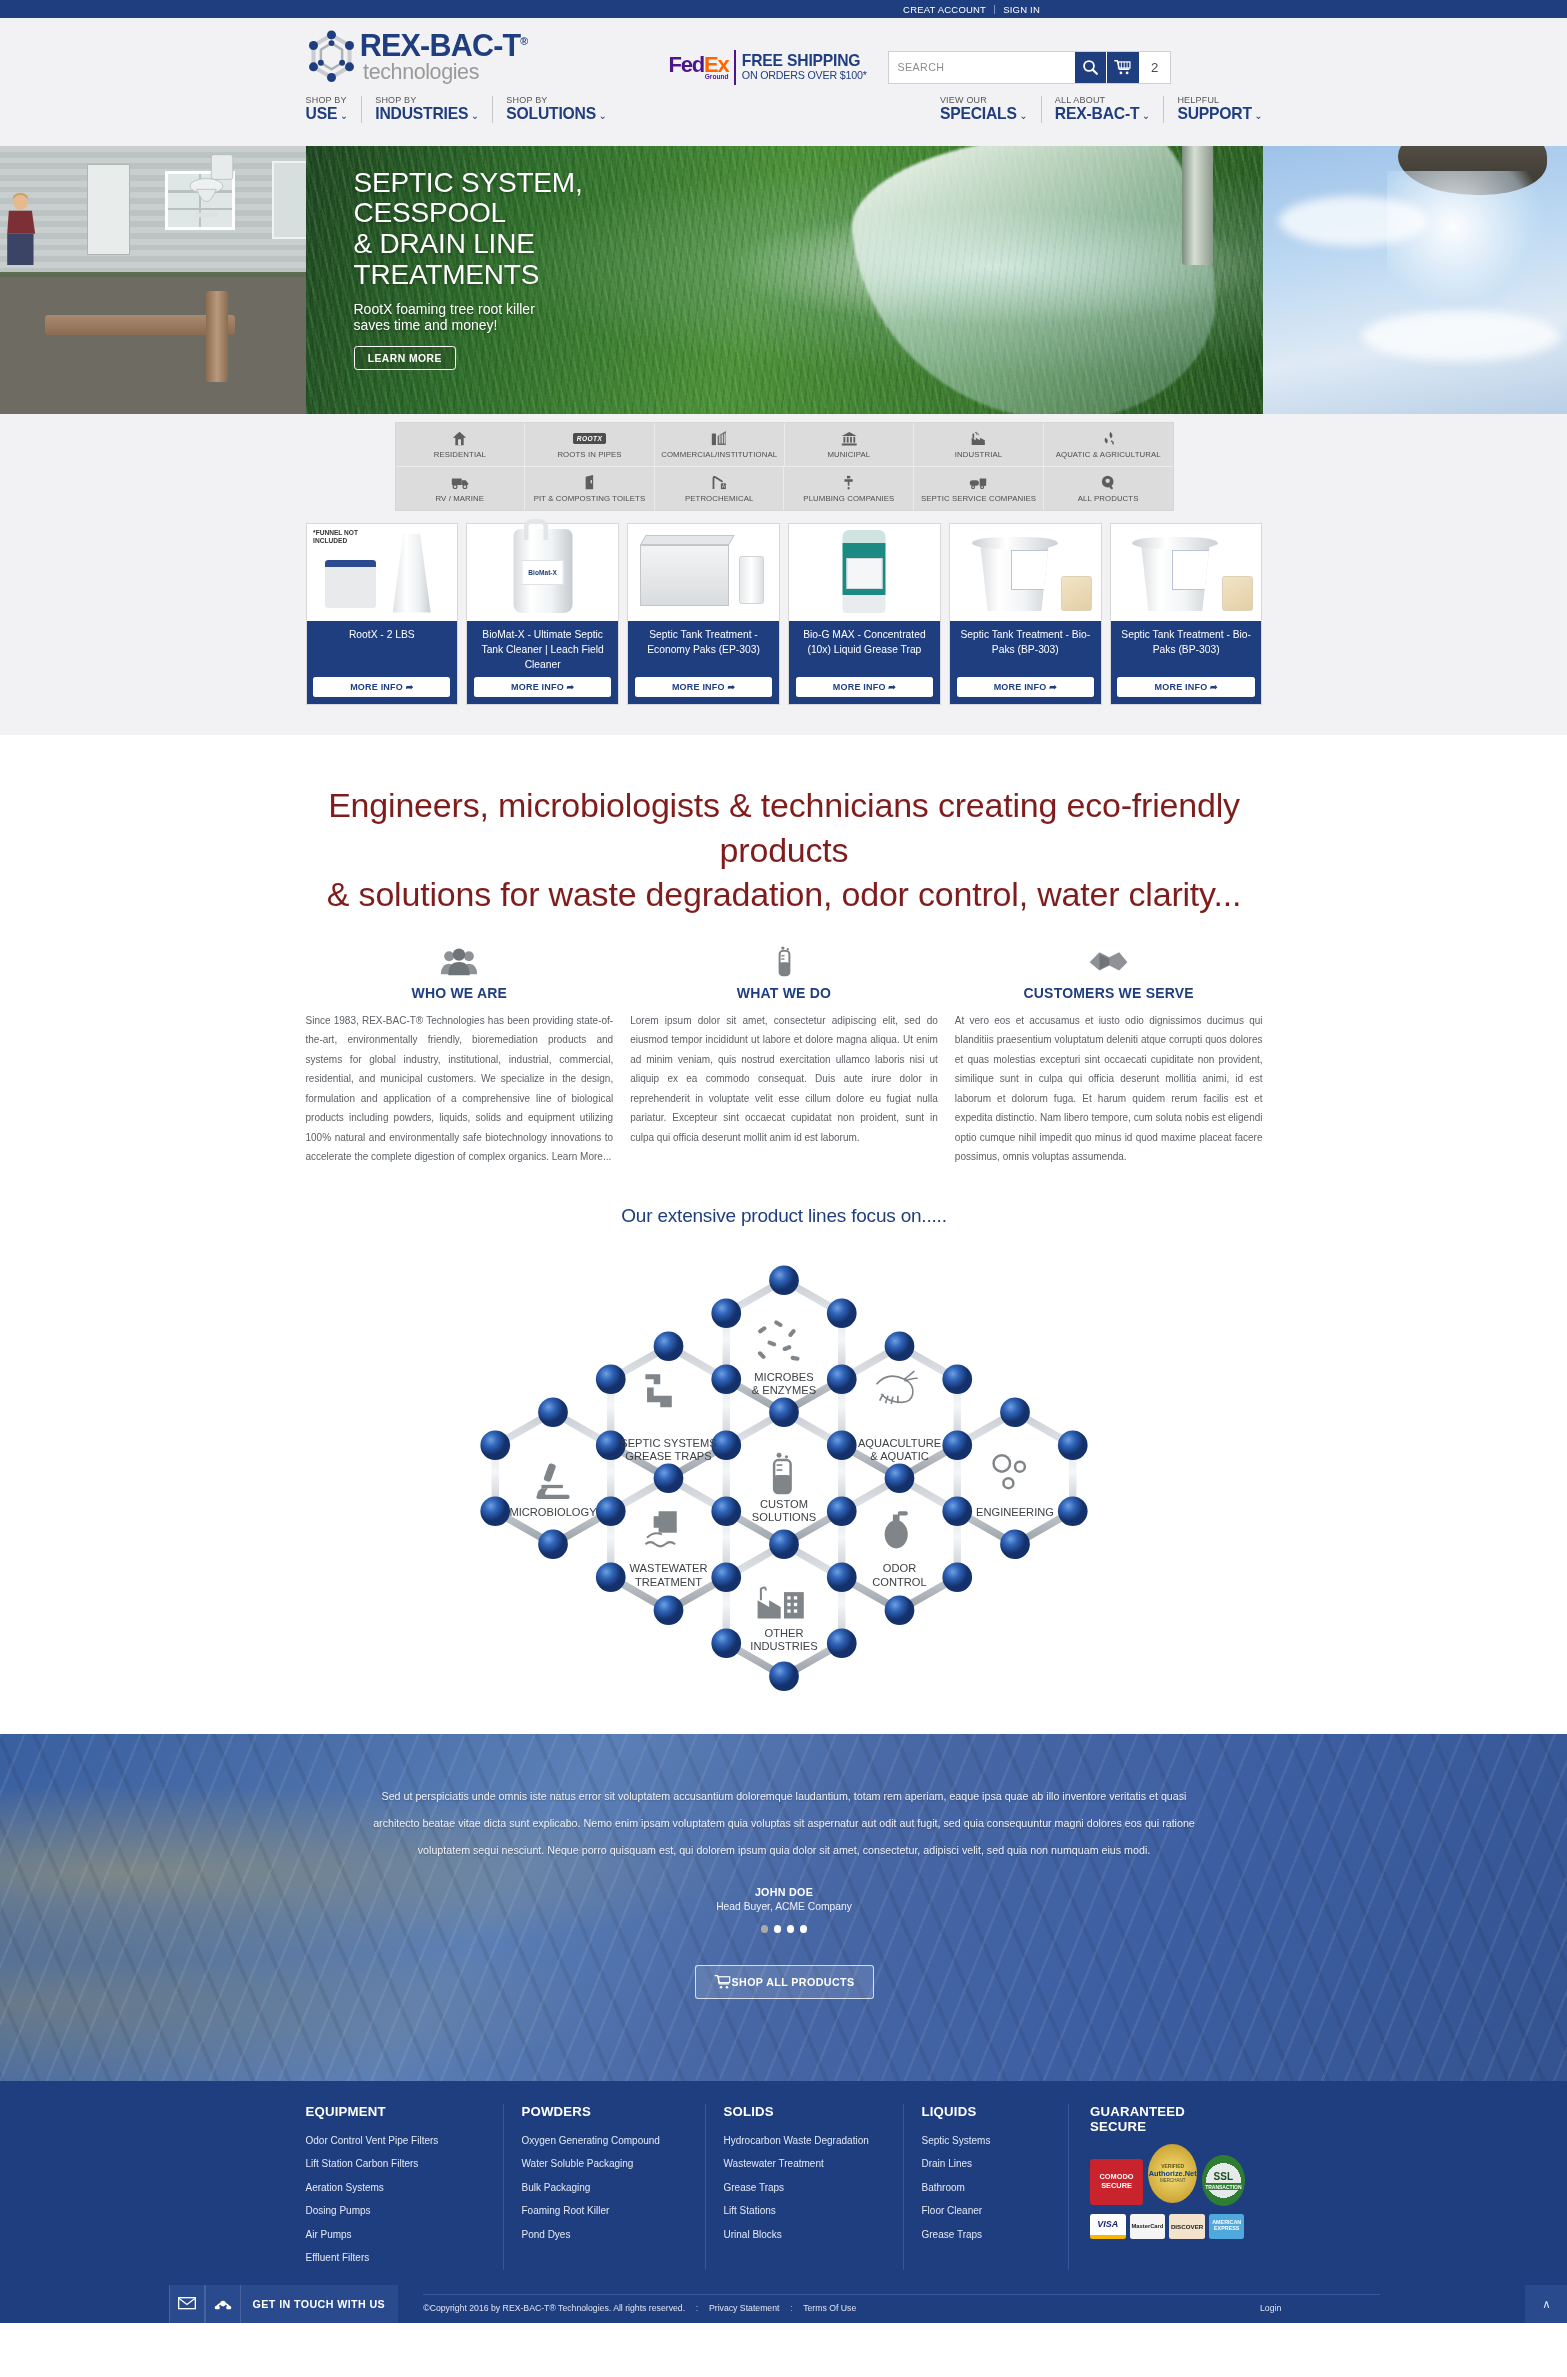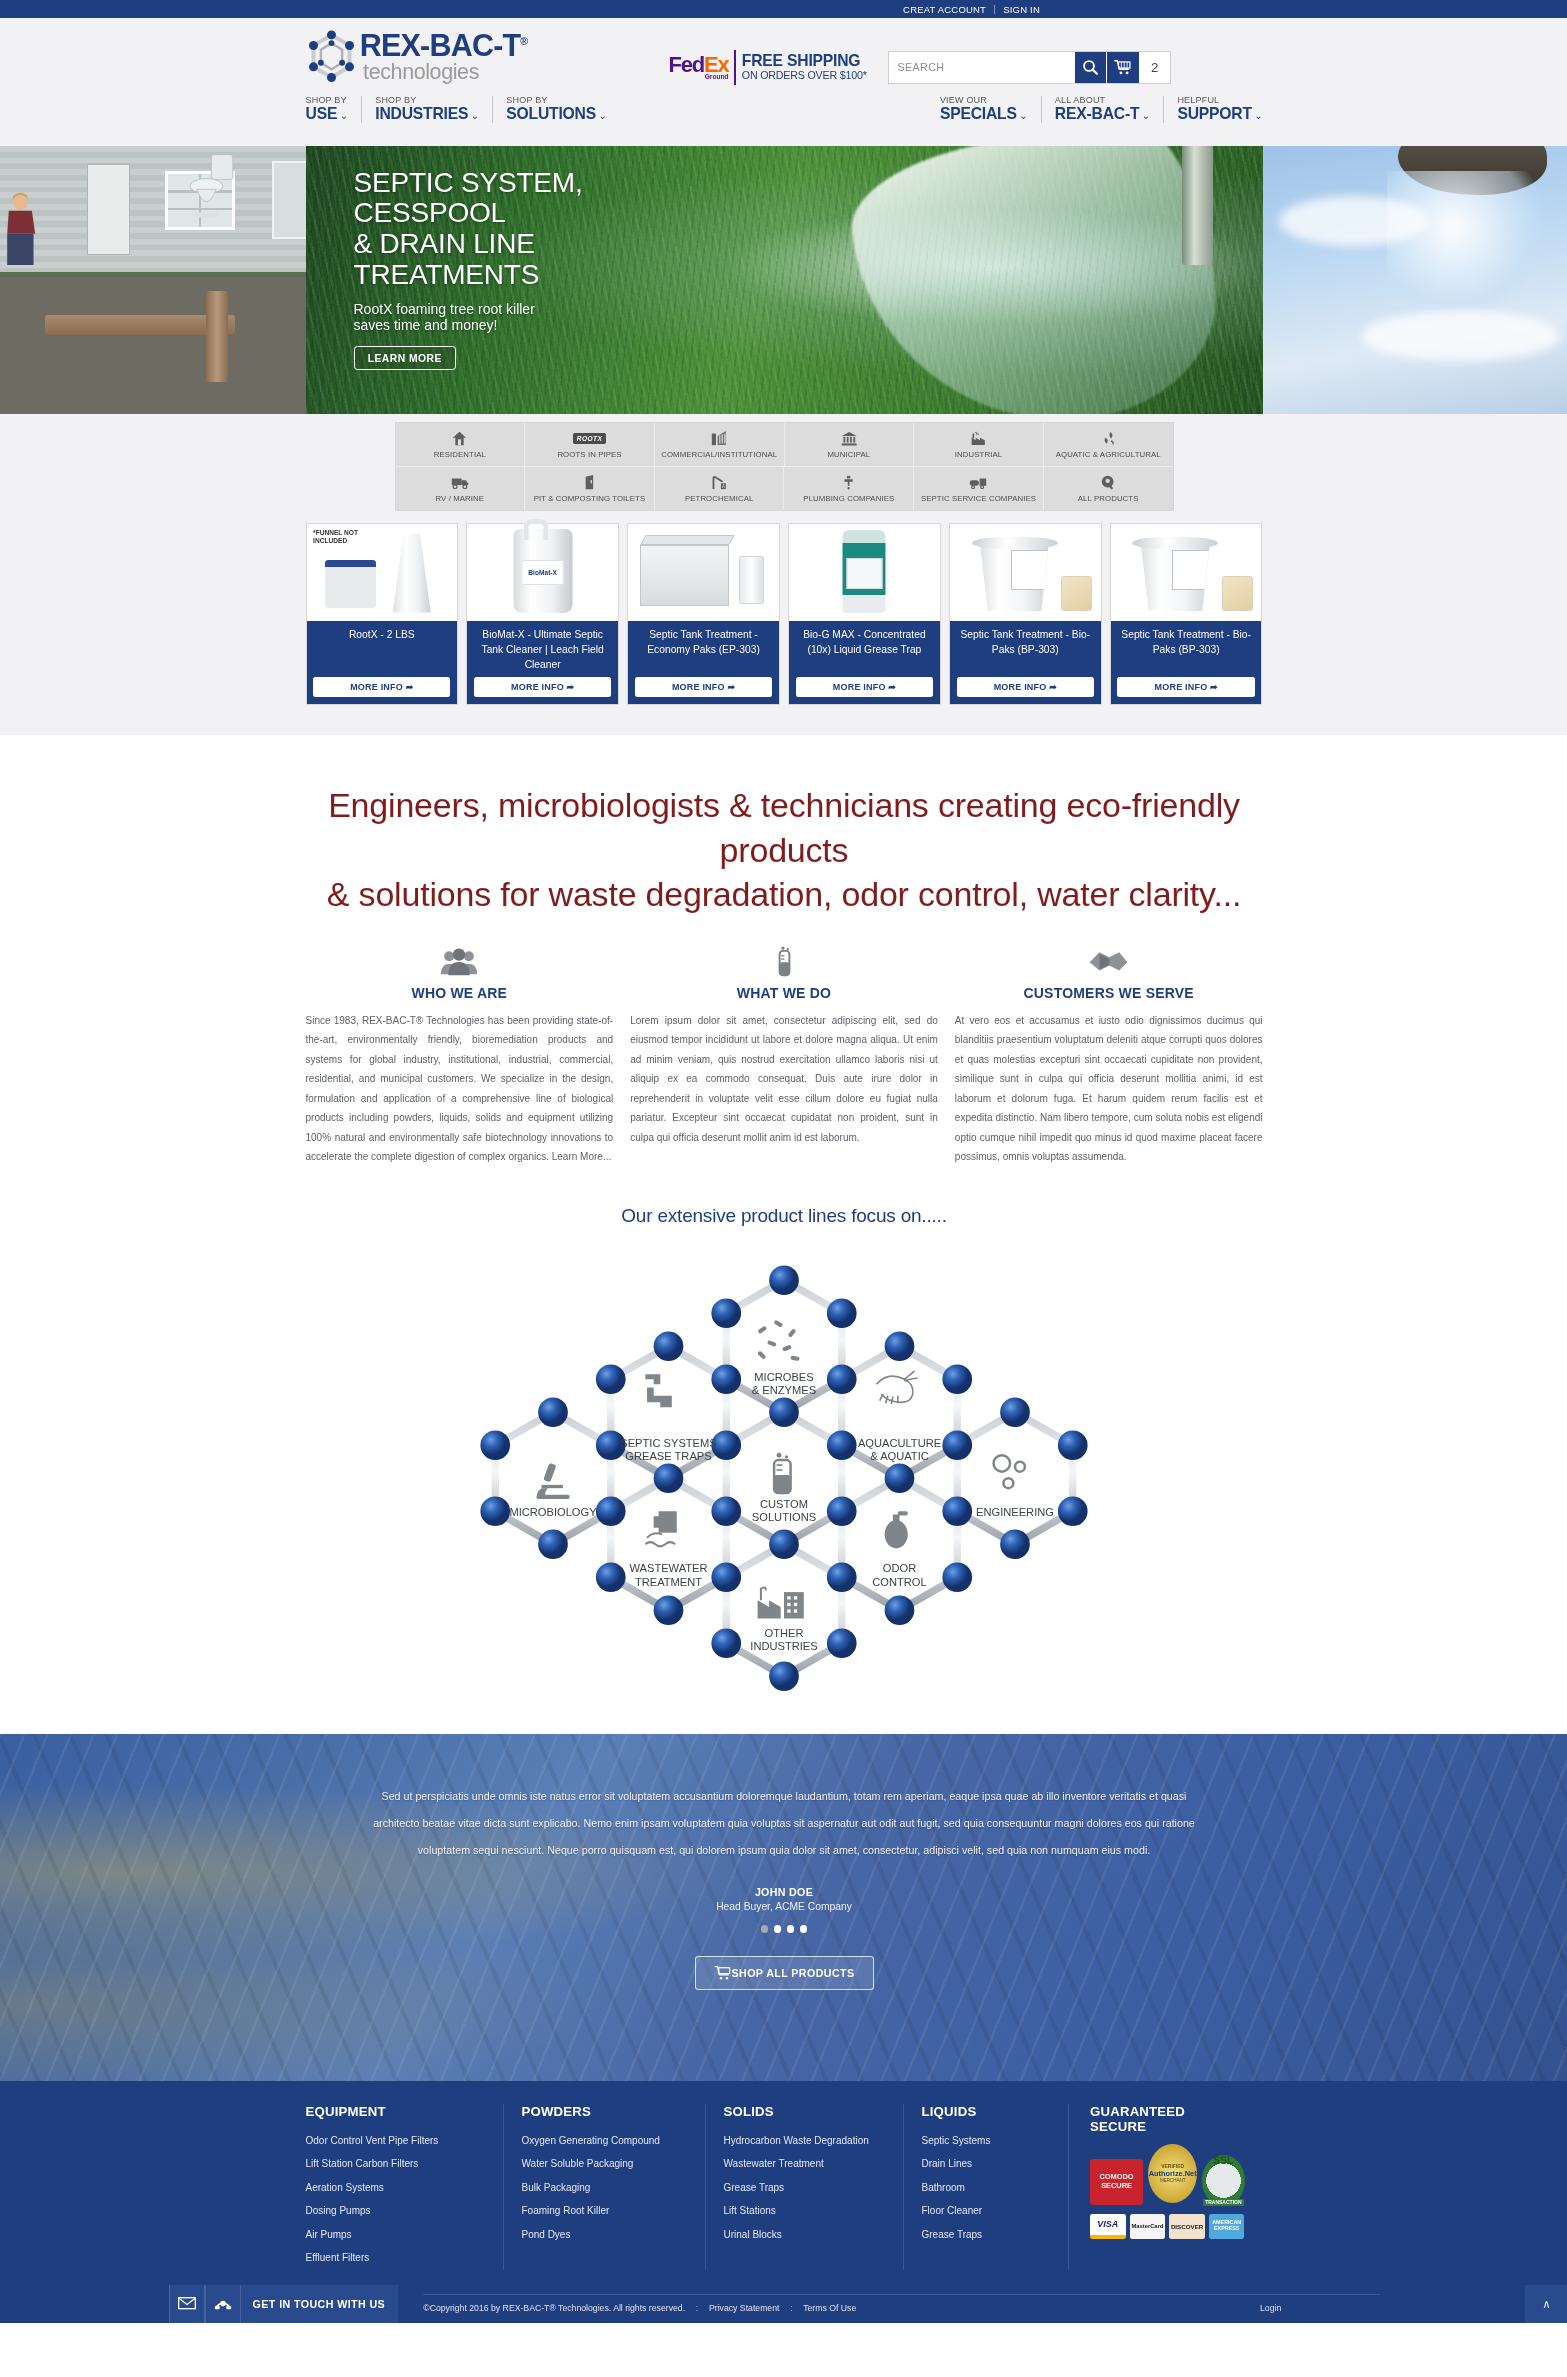--- a/index.html
+++ b/index.html
@@ -298,21 +298,21 @@
   .testi-q {
     color:#f0f2f6; font-size: 10.7px; line-height: 2.55; margin: 18px auto 0;
     width: 842px; text-shadow:0 0.8px 1.7px rgba(0,0,0,.25);
   }
   .testi-name { color:#fff; font-size:10.7px; font-weight:bold; letter-spacing:0.3px; margin-top:21.5px;}
   .testi-role { color:#eef1f5; font-size:10.3px; margin-top:3.3px;}
   .dots { margin-top:13.2px; display:flex; gap:5.8px; justify-content:center; }
   .dot { width:7.4px; height:7.4px; border-radius:50%; background:#ffffff; cursor:pointer; }
   .dot.active { background:#a9a9a9; }
   .shopall {
-    margin: 23px auto 0; display:inline-flex; align-items:center; gap:0;
+    margin: 32px auto 0; display:inline-flex; align-items:center; gap:0;
     border:1.7px solid rgba(255,255,255,.75); color:#fff; font-size:10.7px; font-weight:bold;
     letter-spacing:0.4px; padding: 8.3px 18px; border-radius:3.3px; background:rgba(255,255,255,.12);
     cursor:pointer;
   }
 
   
   .footer { background:#1f3e80; padding: 23px 0 15px; }
   .fwrap { width:957px; margin:0 auto; display:flex; }
   .fcol { padding: 0 18px; border-right:0.8px solid #3a569a; }
   .fcol:first-child { padding-left:0; }
@@ -324,21 +324,21 @@
   .badge-auth { width:59px; height:59px; border-radius:50%;
     background:radial-gradient(circle,#f6e27a 0%, #cfa93a 70%, #a8821f 100%);
     display:flex; flex-direction:column; align-items:center; justify-content:center; }
   .badge-auth .b1{font-size:5px;color:#6b5510;font-weight:bold;}
   .badge-auth .b2{font-size:7.4px;color:#123f7a;font-weight:bold;}
   .badge-auth .b3{font-size:4.5px;color:#444;}
   .badge-comodo { width:64px; height:46px; background:#c9232e; border-radius:3.3px;
     display:flex; align-items:center; justify-content:center; color:#fff; font-size:7.4px; font-weight:bold; line-height:1.1; text-align:center;}
   .badge-ssl { width:51px; height:51px; border-radius:50%;
     background:radial-gradient(circle,#e6e9ea 0 52%, #2e7d32 52% 100%);
-    display:flex; flex-direction:column; align-items:center; justify-content:space-between;}
+    display:flex; flex-direction:column; align-items:center; justify-content:center;}
   .badge-ssl .s1{font-size:10px;font-weight:bold;color:#1b4f1e;}
   .badge-ssl .s2{font-size:5px;font-weight:bold;color:#fff;background:#2e7d32;padding:0.8px 2.5px;margin-top:0.8px;}
   .cards { display:flex; gap:4.1px; justify-content:center; margin-top:7.4px;}
   .card { width:43px; height:25px; border-radius:2.5px; display:flex; align-items:center; justify-content:center;
     font-size:7.4px; font-weight:bold; color:#fff;}
   .card-visa{background:#fff;color:#1a1f71;font-style:italic;font-size:9px;border-bottom:4.1px solid #f7b600;}
   .card-mc{background:#f5f5f5;color:#222;font-size:5.8px;}
   .card-disc{background:#f3e3cd;color:#222;font-size:6.2px;}
   .card-amex{background:#4fa9dd;color:#fff;font-size:5.4px;text-align:center;line-height:1.1;}
 

